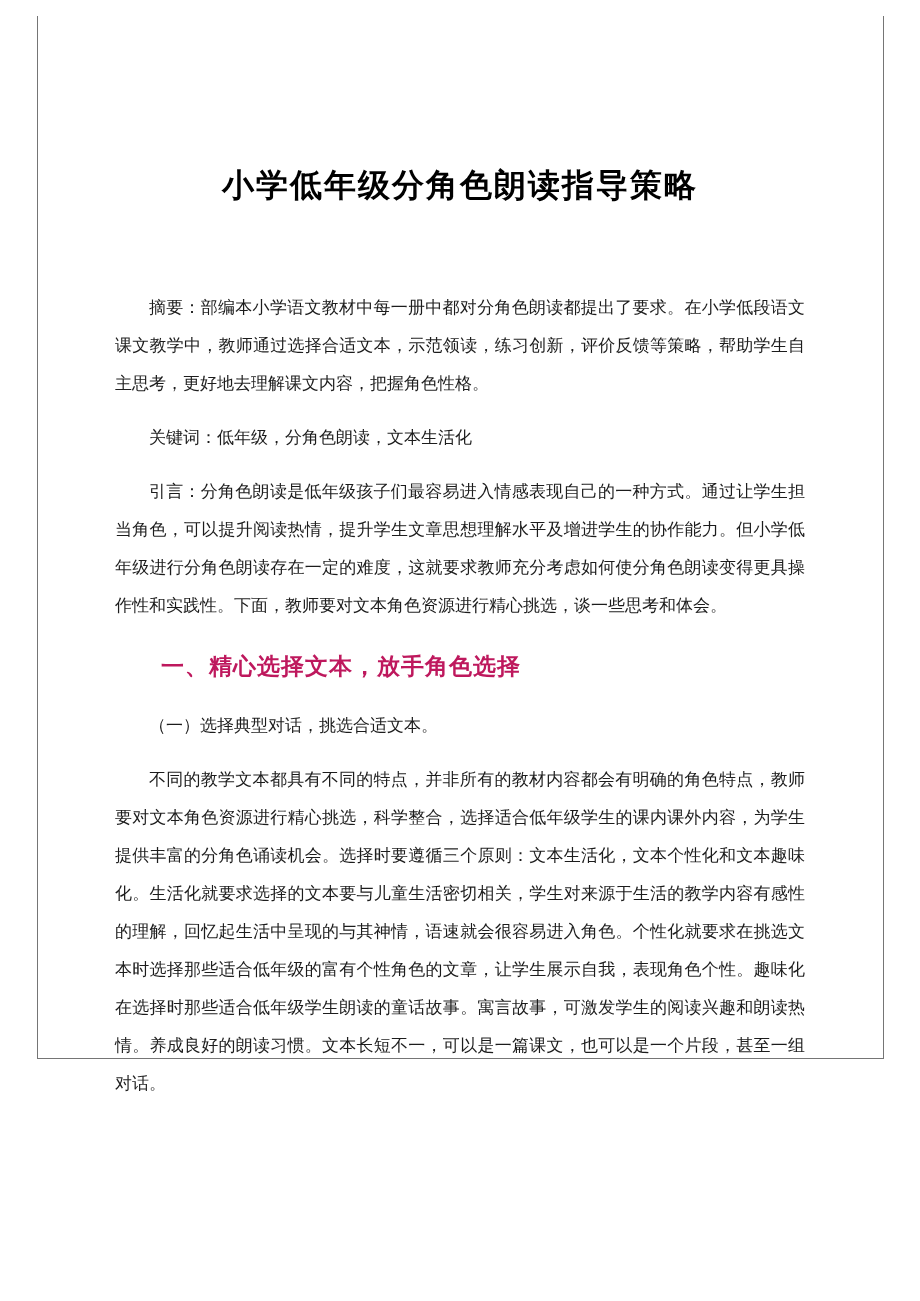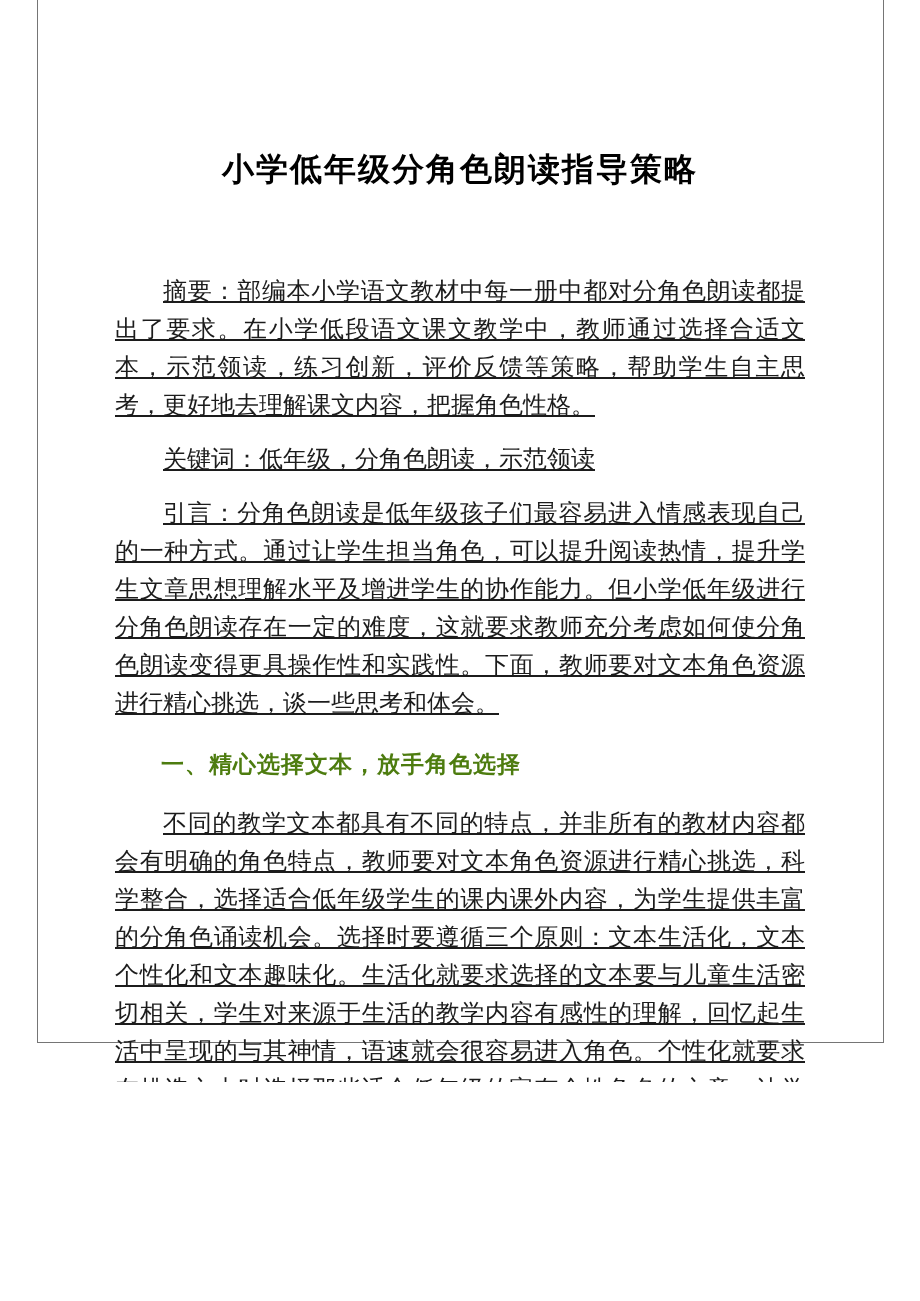--- a/index.html
+++ b/index.html
@@ -4,21 +4,21 @@
 <style>
   * { margin: 0; padding: 0; box-sizing: border-box; }
   html, body {
     background: #ffffff;
     font-family: "DejaVu Serif", "Liberation Serif", serif;
   }
   .page {
     position: relative;
     width: 920px;
     height: 1082px;
-    margin: 0 auto;
+    margin: 16px auto;
     background: #ffffff;
     color: #212121;
     overflow: hidden;
   }
   
   .page-frame {
     position: absolute;
     left: 37px;
     right: 36px;
     top: 0;
@@ -38,56 +38,56 @@
     margin-top: 148px;
     margin-bottom: 82px;
     font-size: 32px;
     line-height: 42px;
     font-weight: 700;
     text-align: center;
     letter-spacing: 2px;
     color: #000000;
   }
   .para {
-    font-size: 24px;
+    font-size: 17px;
     line-height: 38px;
     text-align: justify;
     text-indent: 2em;
     margin-bottom: 16px;
     color: #1c1c1c;
-    text-decoration: underline;
   }
   .section-heading {
     font-size: 23px;
     line-height: 40px;
     text-indent: 2em;
     margin-top: 22px;
     margin-bottom: 20px;
     letter-spacing: 1px;
-    color: #4d7c0f;
+    color: #be185d;
   }
 </style>
 </head>
 <body>
 
 <div class="page">
 
   <div class="page-frame"></div>
 
   <div class="content">
 
     <h1 class="doc-title">小学低年级分角色朗读指导策略</h1>
 
     <p class="para">摘要：部编本小学语文教材中每一册中都对分角色朗读都提出了要求。在小学低段语文课文教学中，教师通过选择合适文本，示范领读，练习创新，评价反馈等策略，帮助学生自主思考，更好地去理解课文内容，把握角色性格。</p>
 
-    <p class="para">关键词：低年级，分角色朗读，示范领读</p>
+    <p class="para">关键词：低年级，分角色朗读，文本生活化</p>
 
     <p class="para">引言：分角色朗读是低年级孩子们最容易进入情感表现自己的一种方式。通过让学生担当角色，可以提升阅读热情，提升学生文章思想理解水平及增进学生的协作能力。但小学低年级进行分角色朗读存在一定的难度，这就要求教师充分考虑如何使分角色朗读变得更具操作性和实践性。下面，教师要对文本角色资源进行精心挑选，谈一些思考和体会。</p>
 
     <h2 class="section-heading">一、精心选择文本，放手角色选择</h2>
 
+    <p class="para">（一）选择典型对话，挑选合适文本。</p>
 
     <p class="para">不同的教学文本都具有不同的特点，并非所有的教材内容都会有明确的角色特点，教师要对文本角色资源进行精心挑选，科学整合，选择适合低年级学生的课内课外内容，为学生提供丰富的分角色诵读机会。选择时要遵循三个原则：文本生活化，文本个性化和文本趣味化。生活化就要求选择的文本要与儿童生活密切相关，学生对来源于生活的教学内容有感性的理解，回忆起生活中呈现的与其神情，语速就会很容易进入角色。个性化就要求在挑选文本时选择那些适合低年级的富有个性角色的文章，让学生展示自我，表现角色个性。趣味化在选择时那些适合低年级学生朗读的童话故事。寓言故事，可激发学生的阅读兴趣和朗读热情。养成良好的朗读习惯。文本长短不一，可以是一篇课文，也可以是一个片段，甚至一组对话。</p>
 
     <p class="para">（二）指导策略，角色自由选择和组合</p>
 
   </div>
 </div>
 
 </body></html>

